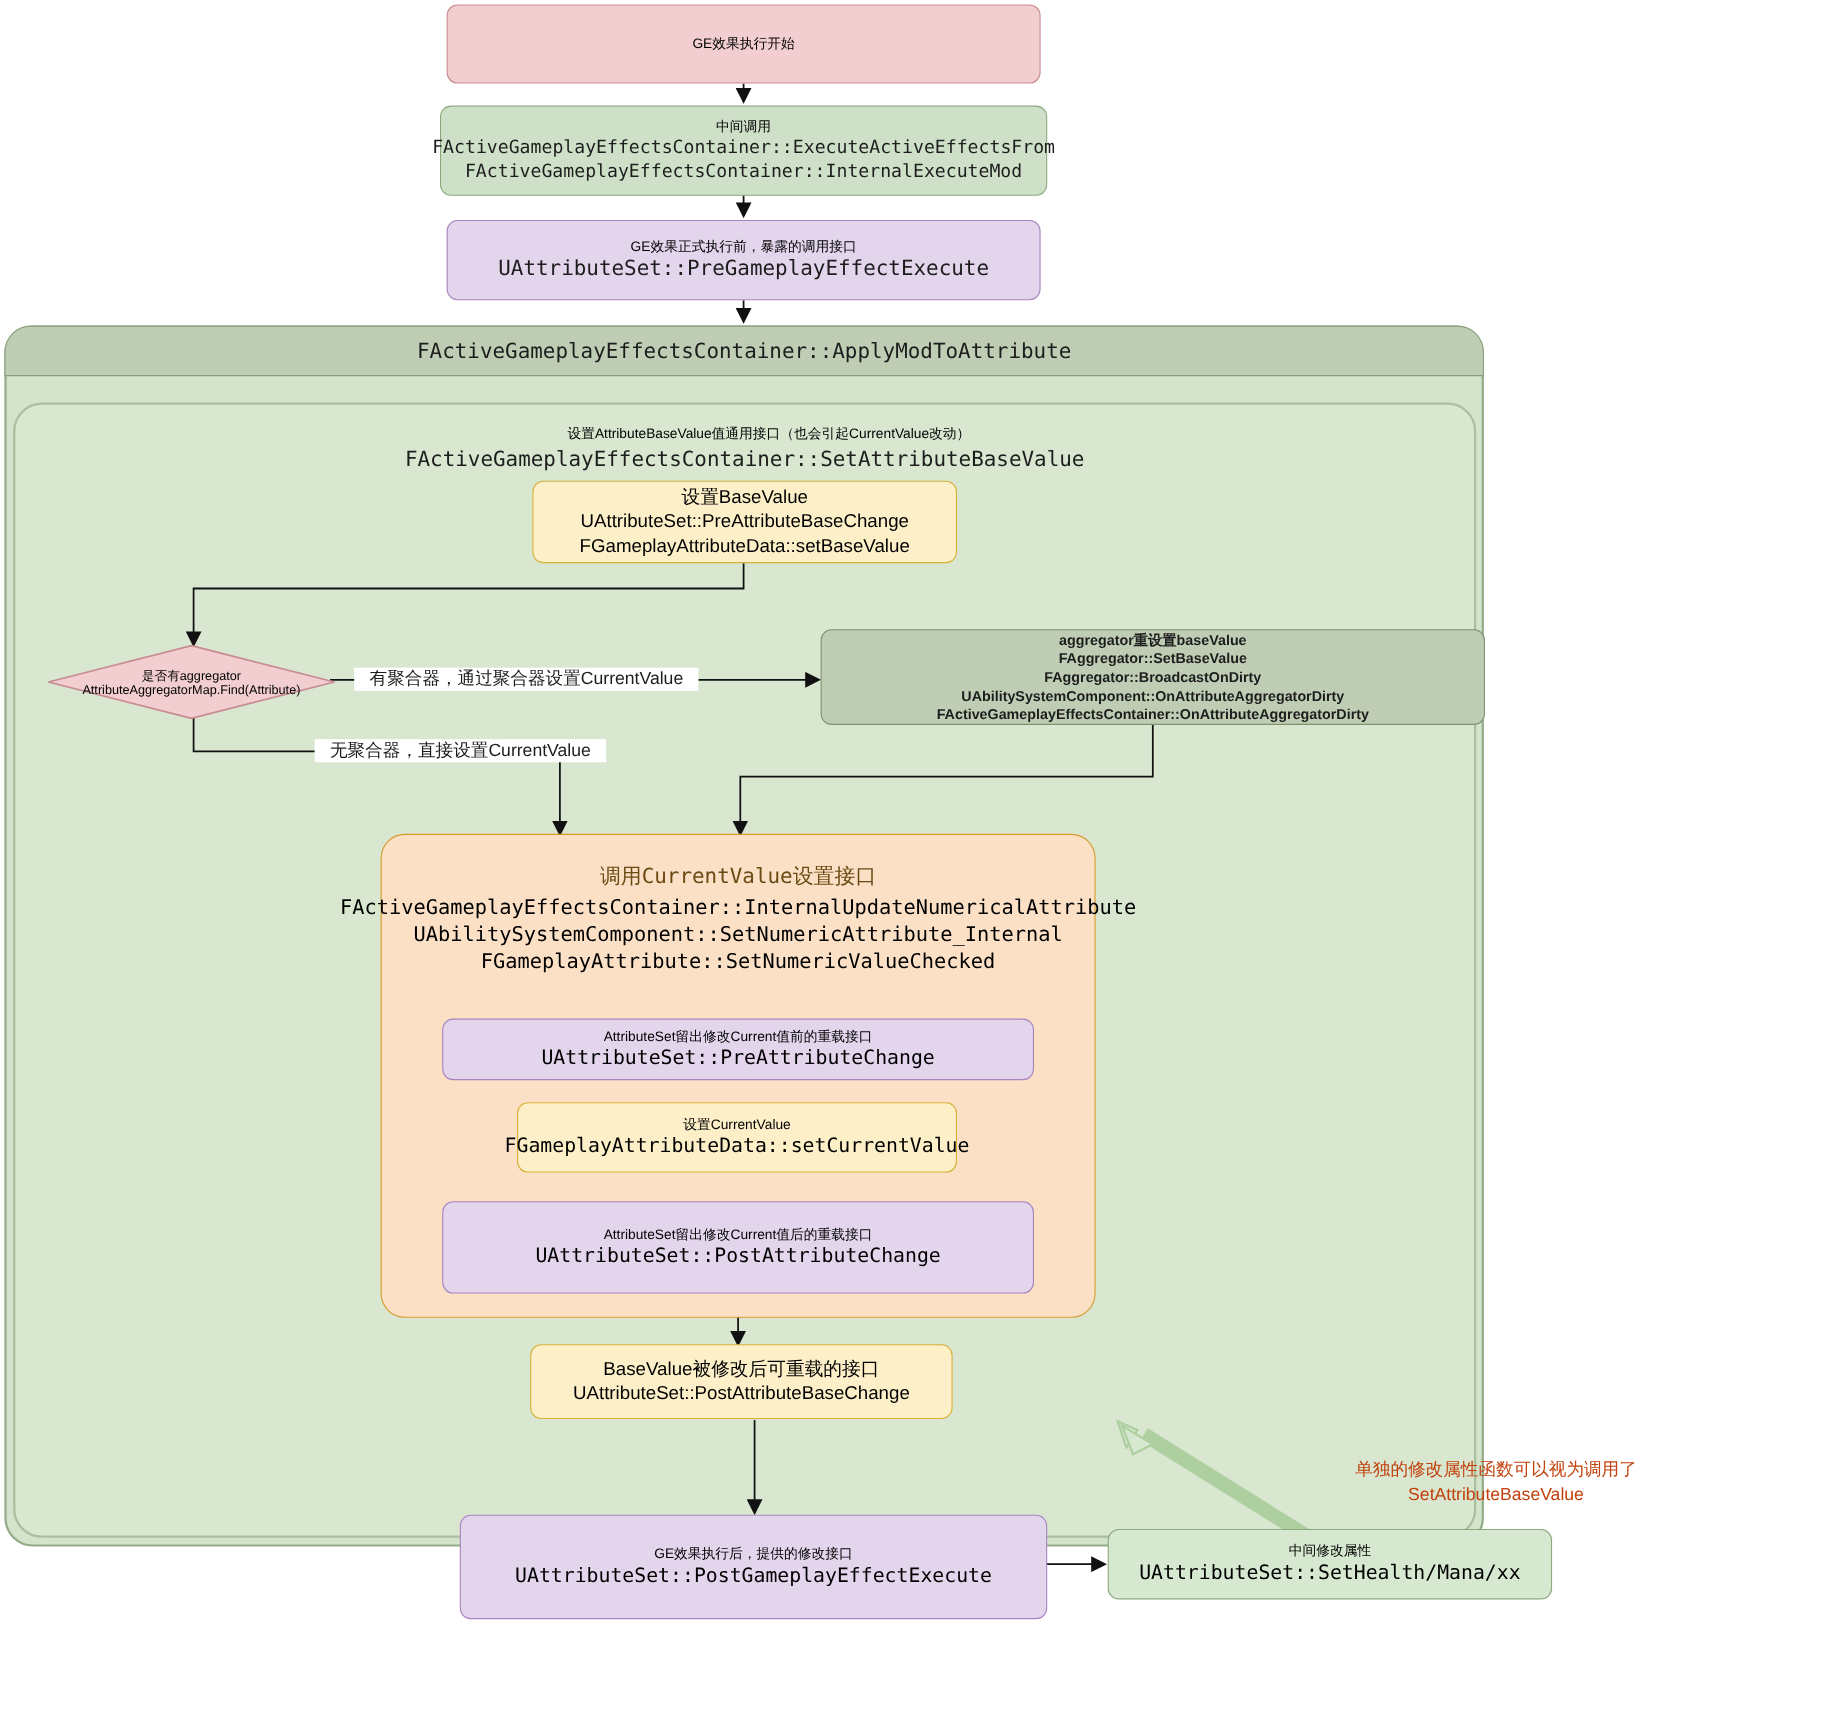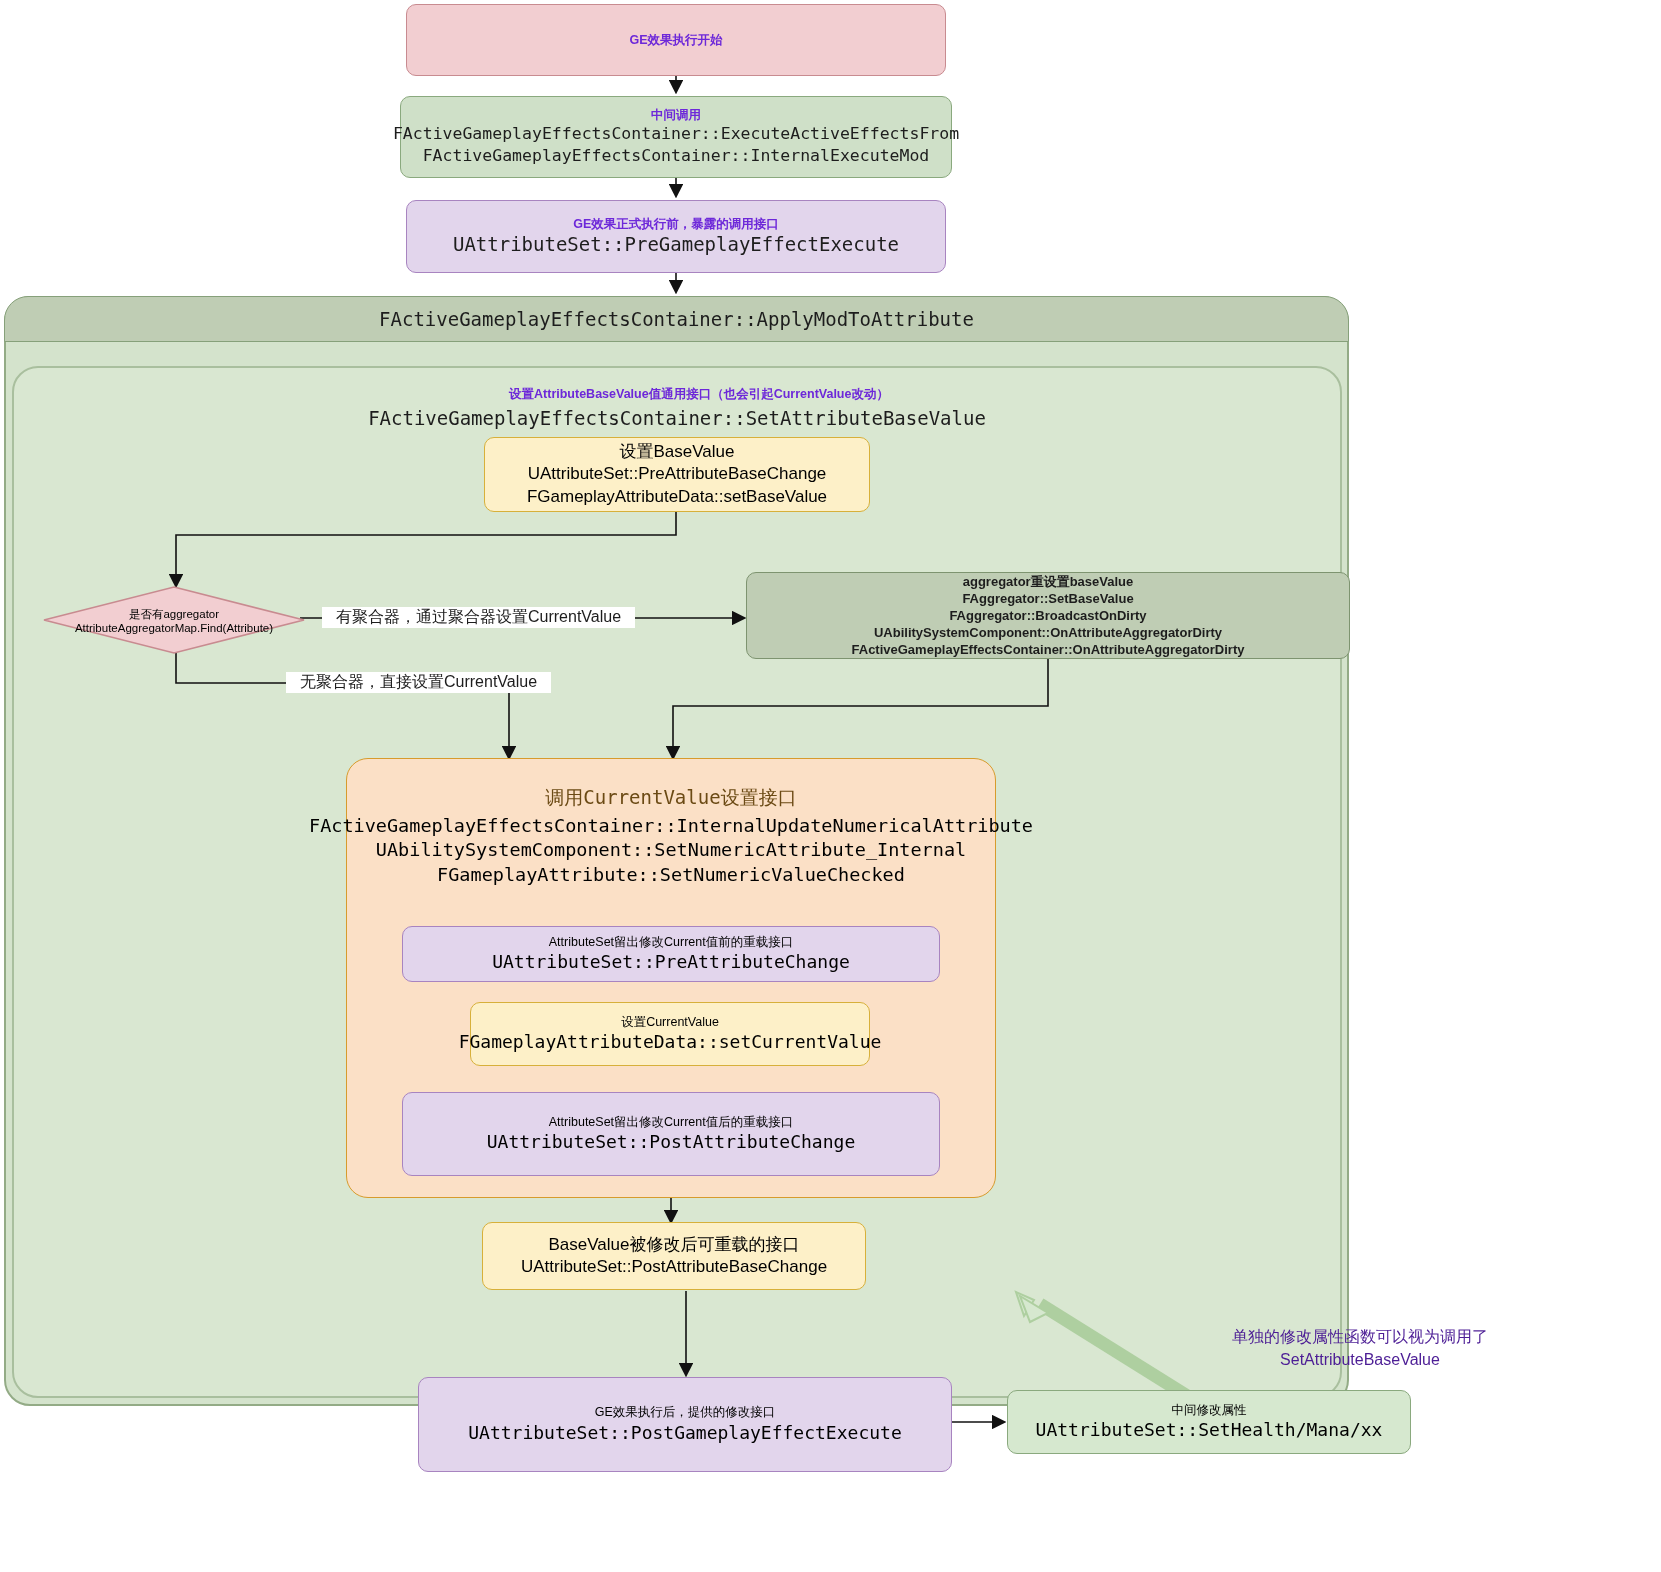--- a/index.html
+++ b/index.html
@@ -5,21 +5,21 @@
   html,body{margin:0;padding:0;background:#ffffff;}
   body{font-family:"Liberation Sans","DejaVu Sans",sans-serif;}
   #page{position:relative;width:1661px;height:1572px;overflow:hidden;background:#fff;}
 
   
   .node{position:absolute;box-sizing:border-box;display:flex;flex-direction:column;
         align-items:center;justify-content:center;text-align:center;border-radius:10px;
         border:1px solid #999;line-height:1.32;}
   .mono{font-family:"DejaVu Sans Mono","Liberation Mono",monospace;}
   .sans{font-family:"Liberation Sans","DejaVu Sans",sans-serif;}
-  .cap{font-size:12.5px;color:#6d28d9;font-weight:bold;}
+  .cap{font-size:12.5px;color:#000000;}
   .main-line{font-size:19px;color:#1d1d1d;}
   .mid-line{font-size:16.5px;color:#1d1d1d;}
   .small-line{font-size:13px;color:#1d1d1d;}
 
   .red{background:#f2ced1;border-color:#c88b90;}
   .green{background:#cfe0c8;border-color:#8aa97e;}
   .purple{background:#e2d5ec;border-color:#a884c0;}
   .yellow{background:#fdf0c8;border-color:#d7b03a;}
   .orange{background:#fbe0c6;border-color:#d79b2c;}
   .greydark{background:#bfcdb4;border-color:#7e9470;font-weight:bold;}
@@ -36,21 +36,21 @@
   
   .diamond-wrap{position:absolute;}
   .diamond-wrap svg{position:absolute;left:0;top:0;}
   .diamond-label{position:absolute;left:0;top:0;width:100%;height:100%;
         display:flex;flex-direction:column;align-items:center;justify-content:center;text-align:center;}
 
   
   .edge-label{position:absolute;background:#ffffff;font-size:16px;color:#1d1d1d;
         padding:0 14px;white-space:nowrap;}
 
-  .anno{position:absolute;text-align:center;font-size:16px;color:#4c1d95;line-height:1.45;}
+  .anno{position:absolute;text-align:center;font-size:16px;color:#c2410c;line-height:1.45;}
 
   svg.wires{position:absolute;left:0;top:0;width:1661px;height:1572px;pointer-events:none;}
   .ttl-orange{color:#6b4a14;}
 </style>
 </head>
 <body>
 
 <div id="page">
 
   <div class="sub sub-outer" style="left:4px;top:296px;height:1110px;width:1345px;"></div>

